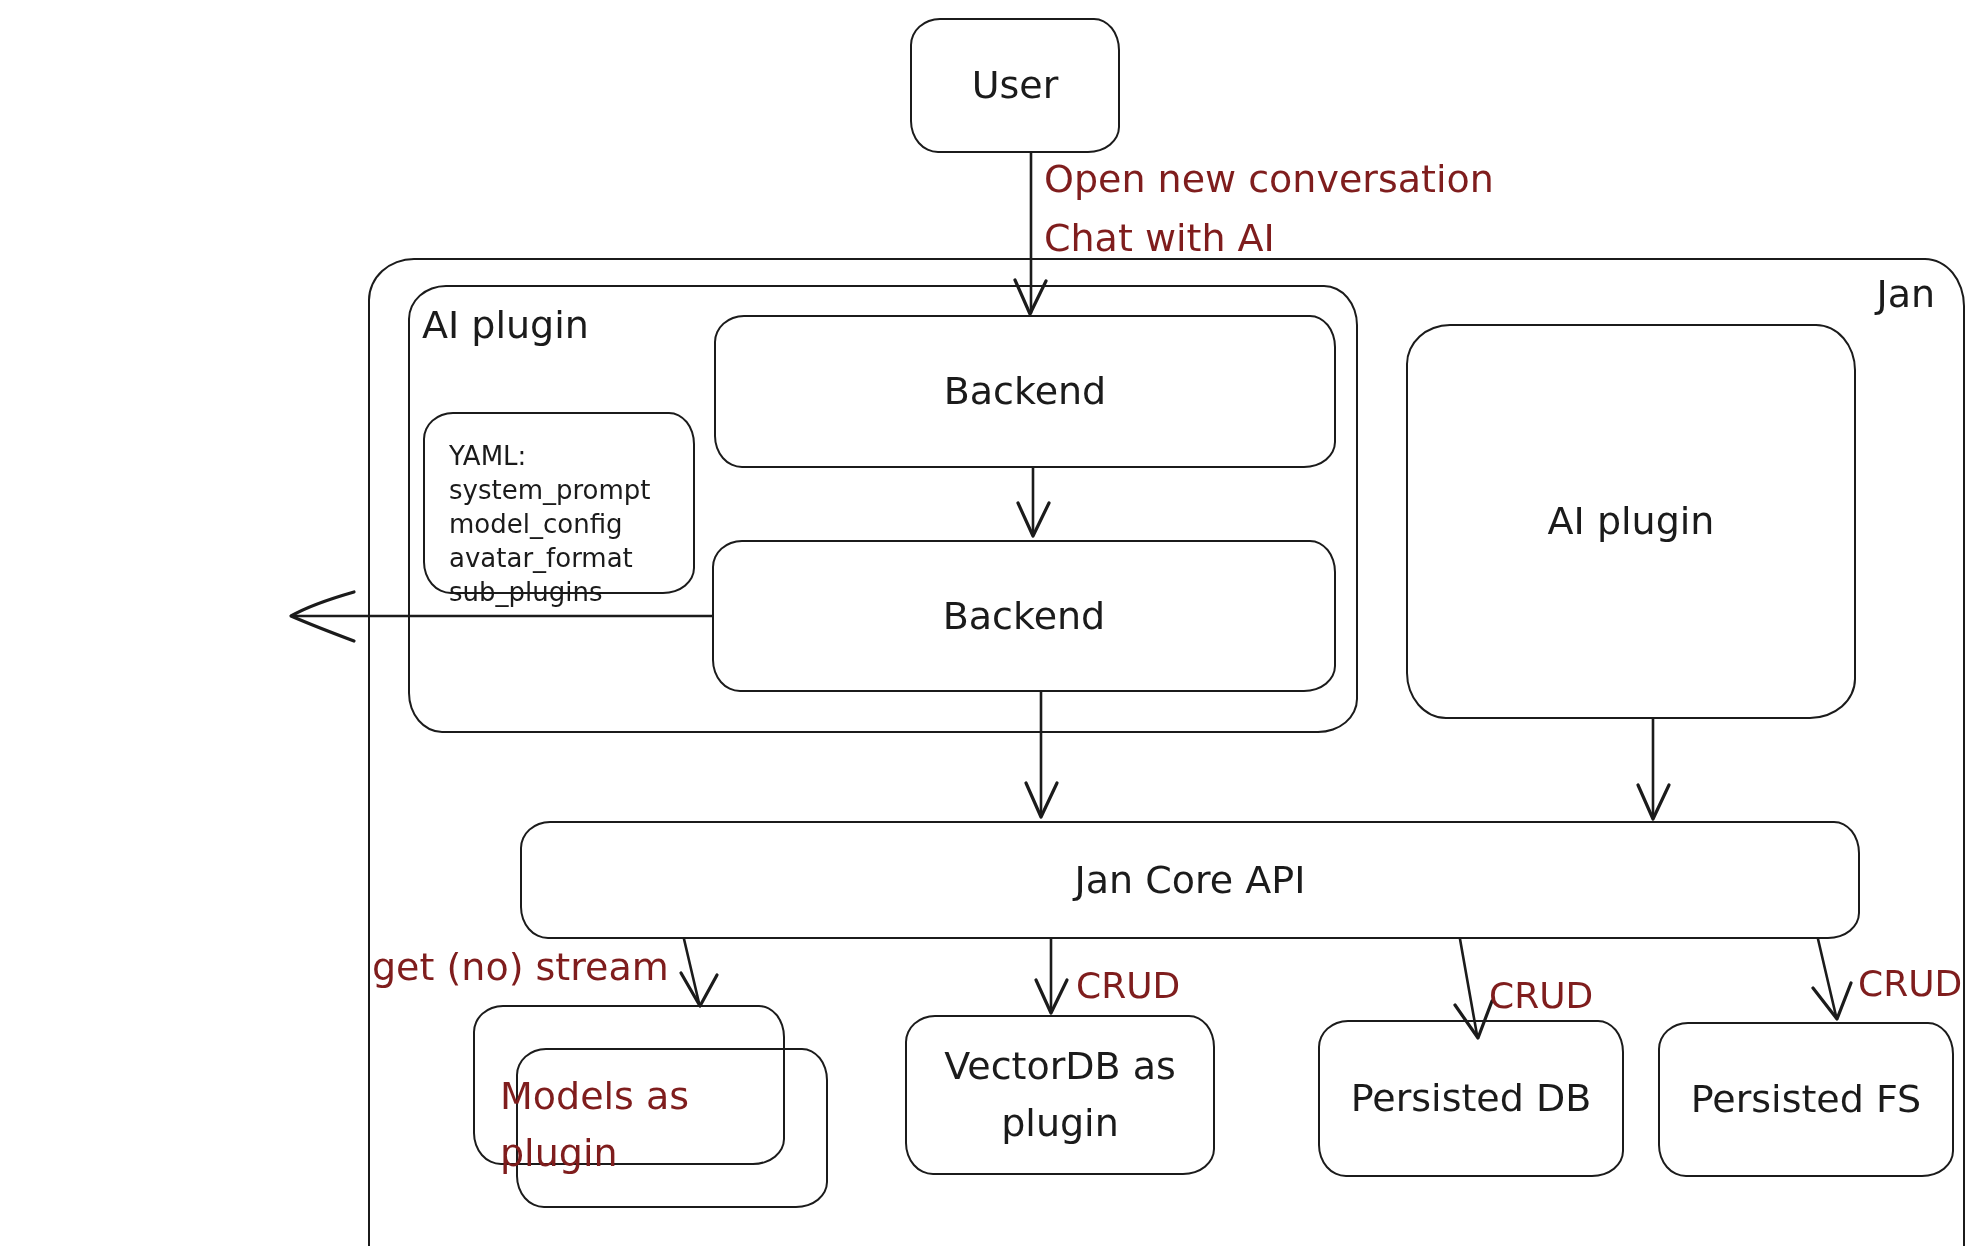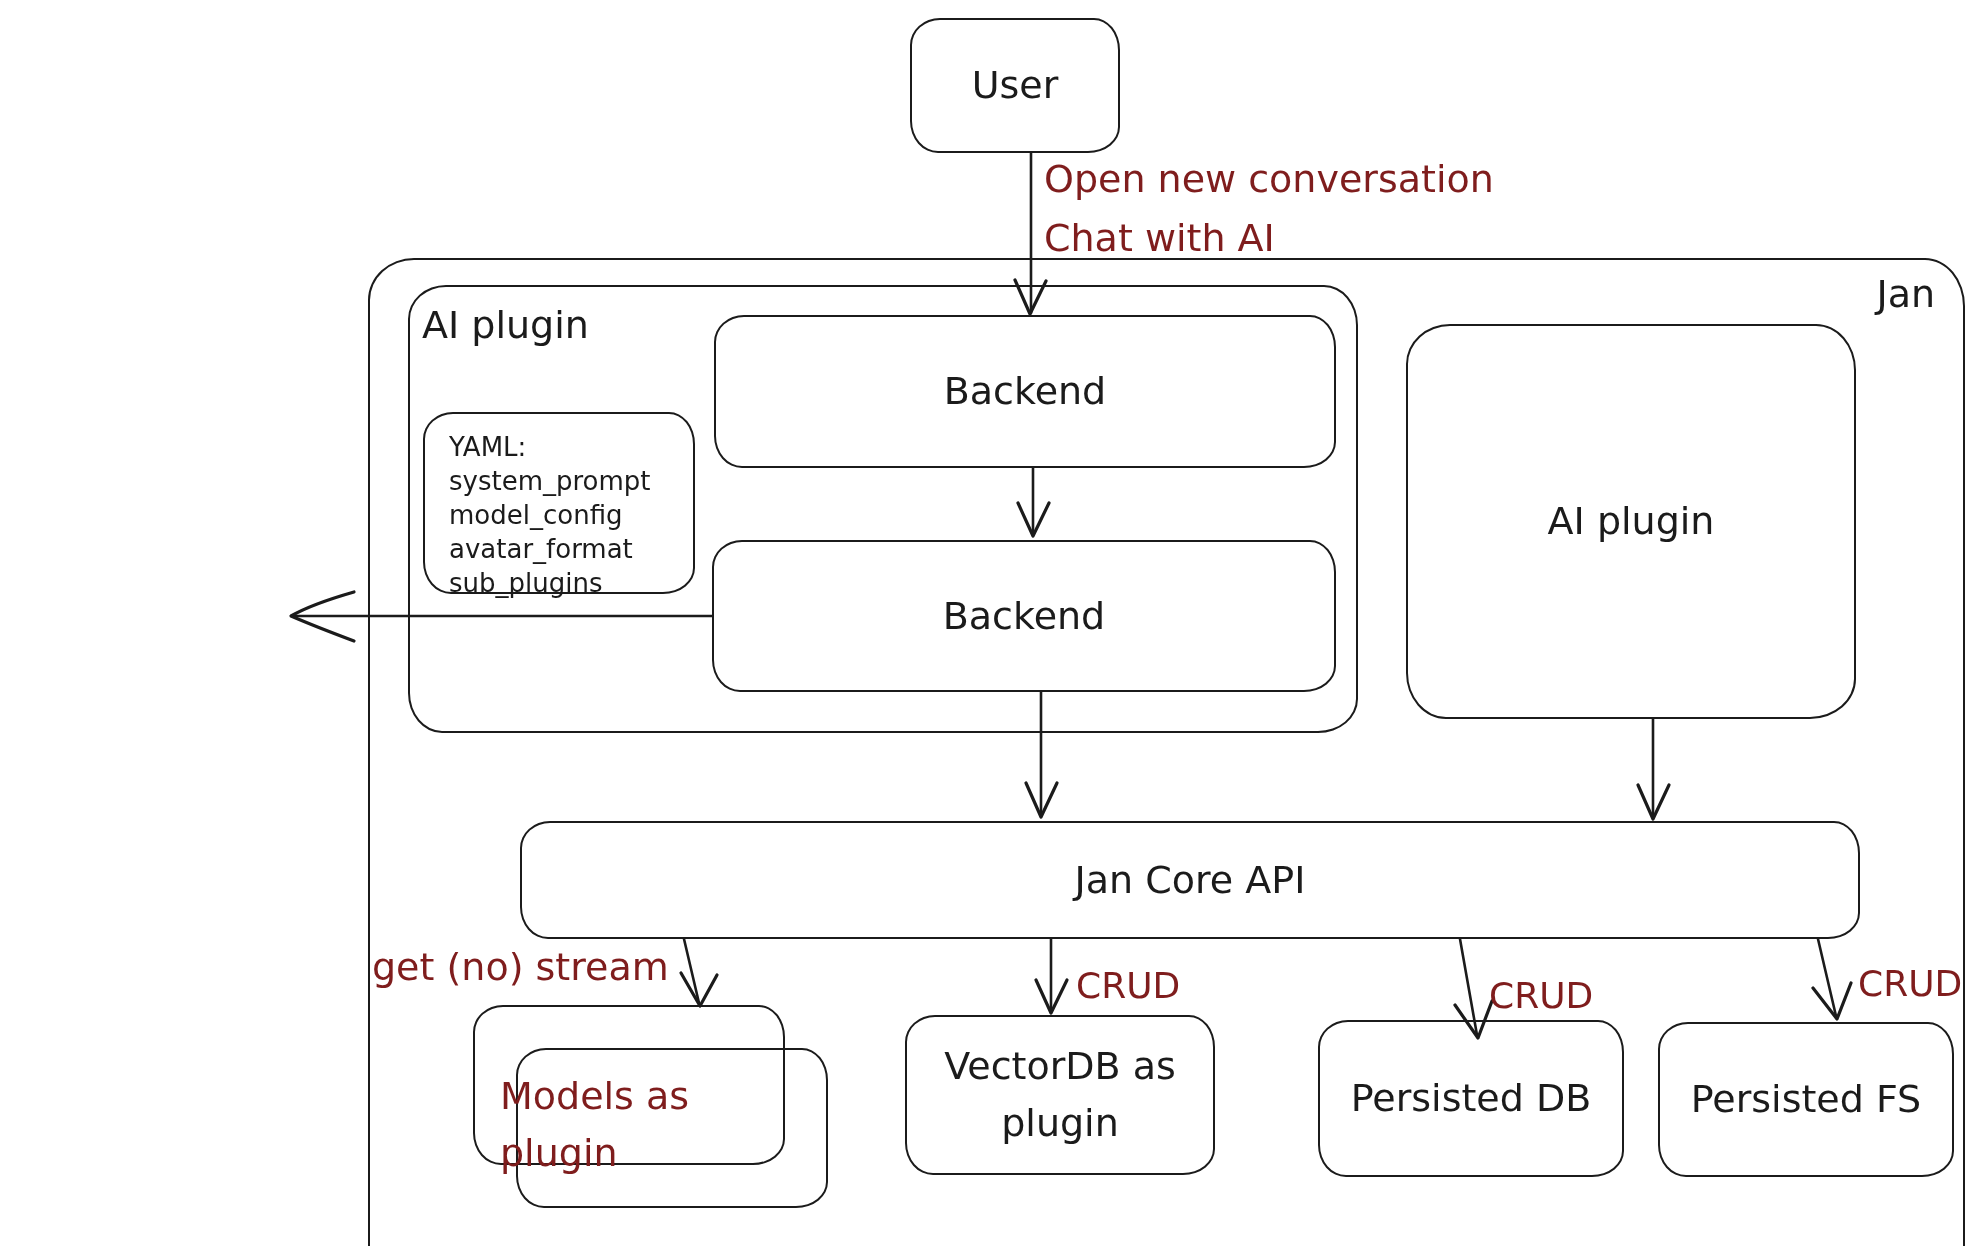--- a/index.html
+++ b/index.html
@@ -54,20 +54,21 @@
     line-height: 1.55;
     color: #7f1d1d;
   }
   .note-lines {
     position: absolute;
     inset: 0;
     padding: 16px 10px 0 24px;
     font-size: 26px;
     line-height: 34px;
     color: #1b1b1b;
+    margin-top: 9px;
   }
   .note-lines div { white-space: nowrap; }
 </style>
 </head>
 <body>
 
 <div class="canvas">
 
   <svg class="edges-layer" viewBox="0 0 1981 1246" fill="none" stroke="#1b1b1b" stroke-width="2.6" stroke-linecap="round" stroke-linejoin="round">
     <g>

